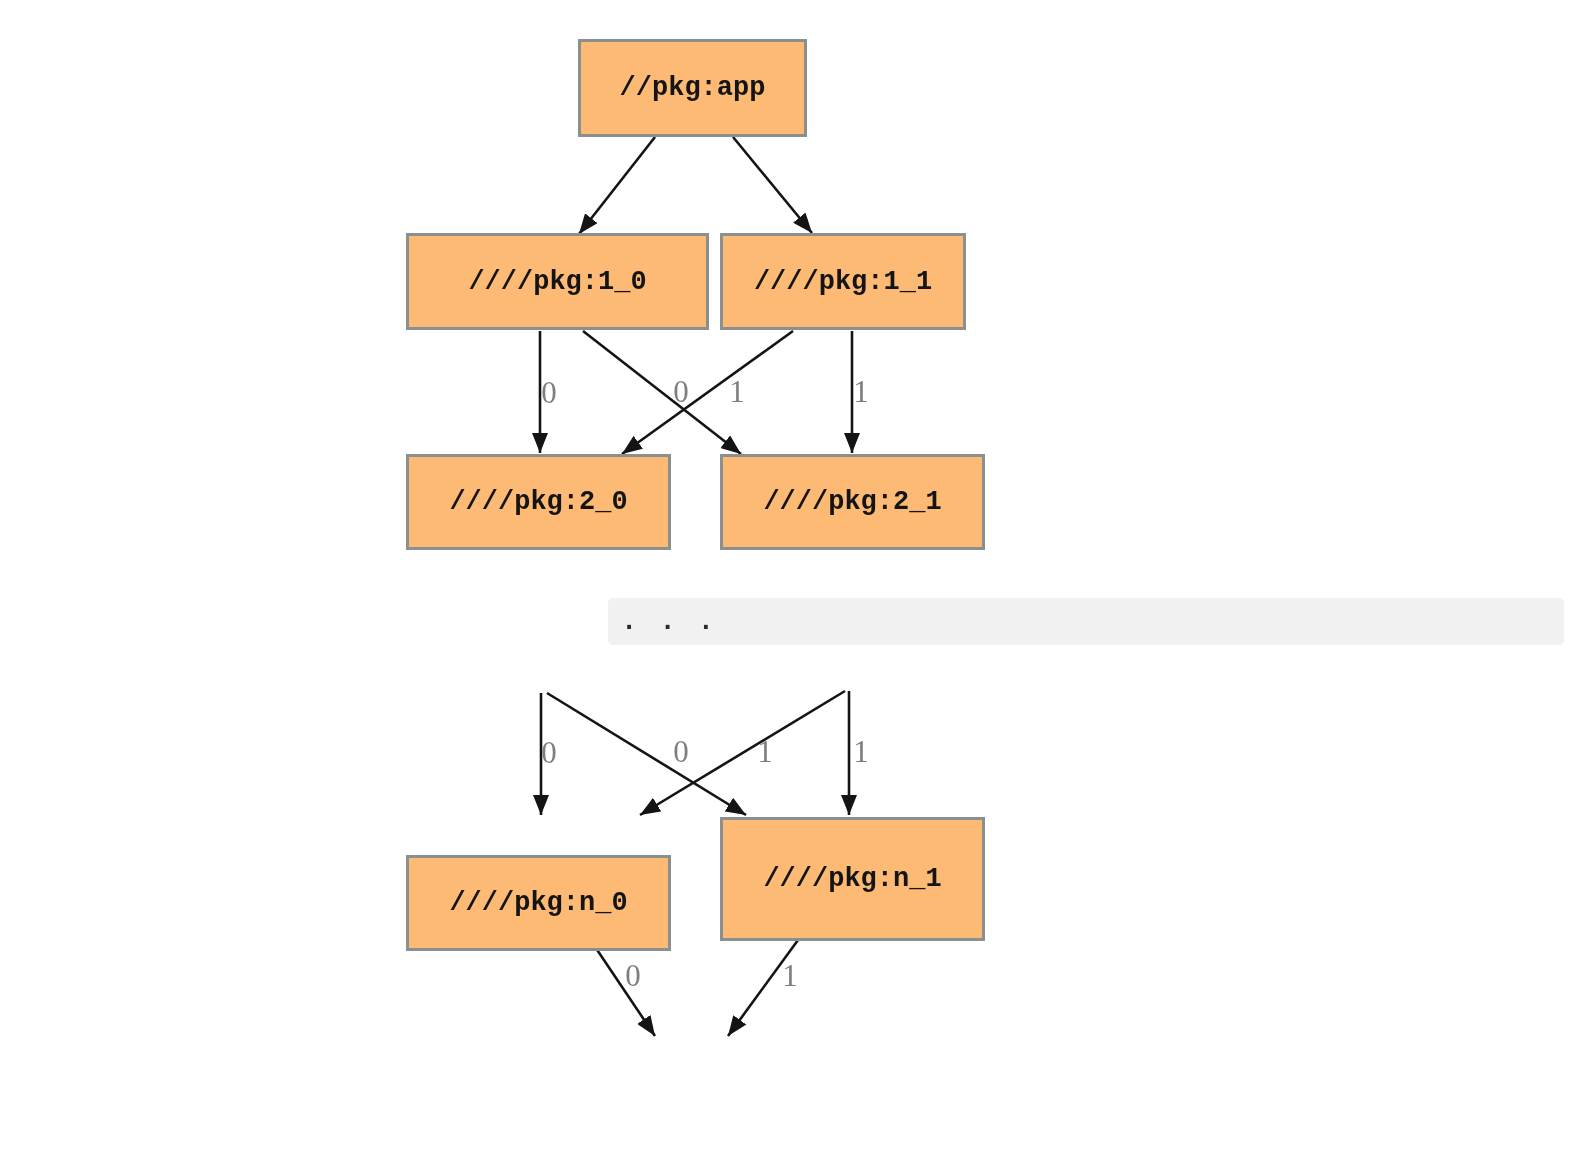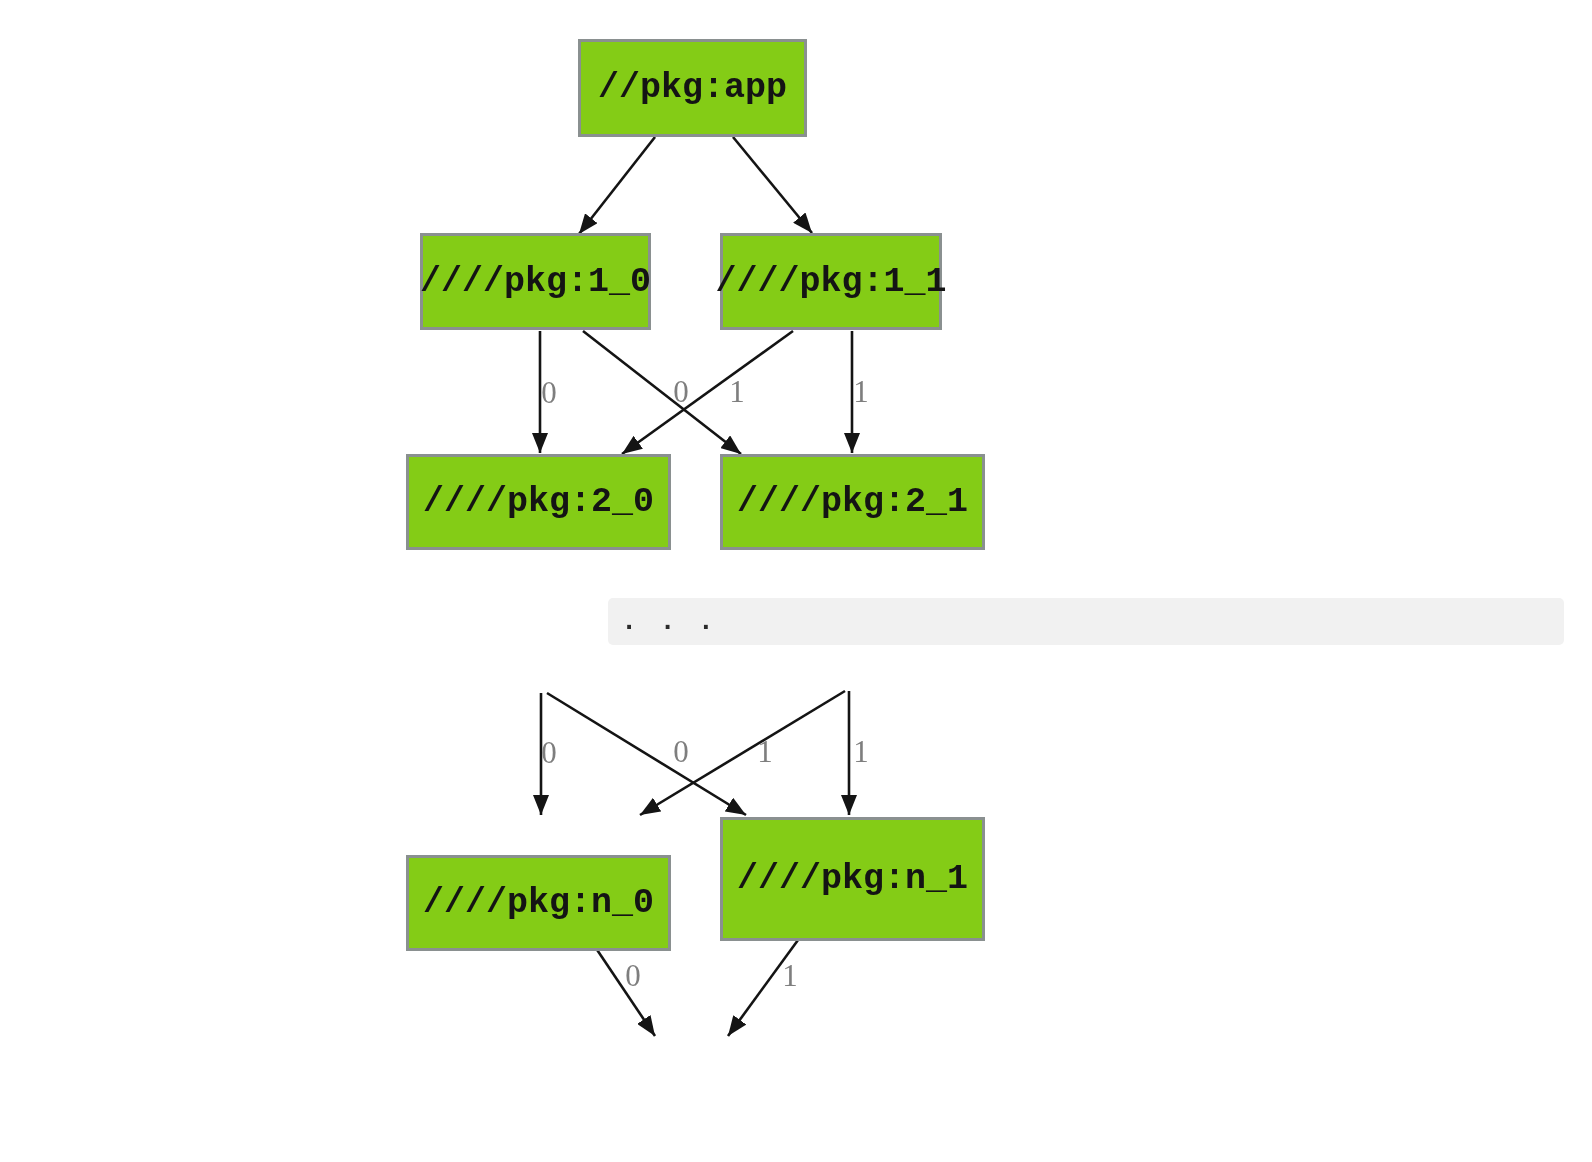--- a/index.html
+++ b/index.html
@@ -7,33 +7,33 @@
     position:relative;
     width:1592px;height:1162px;
     background:#ffffff;
     overflow:hidden;
     font-family:"Liberation Sans", sans-serif;
   }
   #edges{position:absolute;left:0;top:0;width:1592px;height:1162px;}
   .node{
     position:absolute;
     box-sizing:border-box;
-    background:#84cc16;
+    background:#fdba74;
     border:3px solid #8A9090;
     display:flex;align-items:center;justify-content:center;
     font-family:"Liberation Mono", monospace;
     font-weight:700;
-    font-size:35px;
+    font-size:27px;
     color:#141414;
     letter-spacing:0px;
     white-space:pre;
   }
   .node-app {left:578px;top:39px;width:229px;height:98px;}
-  .node-1_0 {left:406px;top:233px;width:231px;height:97px;margin-left:14px;}
-  .node-1_1 {left:720px;top:233px;width:222px;height:97px;}
+  .node-1_0 {left:406px;top:233px;width:303px;height:97px;}
+  .node-1_1 {left:720px;top:233px;width:246px;height:97px;}
   .node-2_0 {left:406px;top:454px;width:265px;height:96px;font-family:Liberation Mono, monospace;}
   .node-2_1 {left:720px;top:454px;width:265px;height:96px;}
   .node-n_0 {left:406px;top:855px;width:265px;height:96px;}
   .node-n_1 {left:720px;top:817px;width:265px;height:124px;}
   .node-dep {left:580px;top:1038px;width:228px;height:96px;}
   .edge-label{
     position:absolute;
     transform:translate(-50%,-50%);
     font-family:"Liberation Serif", serif;
     font-size:31px;

